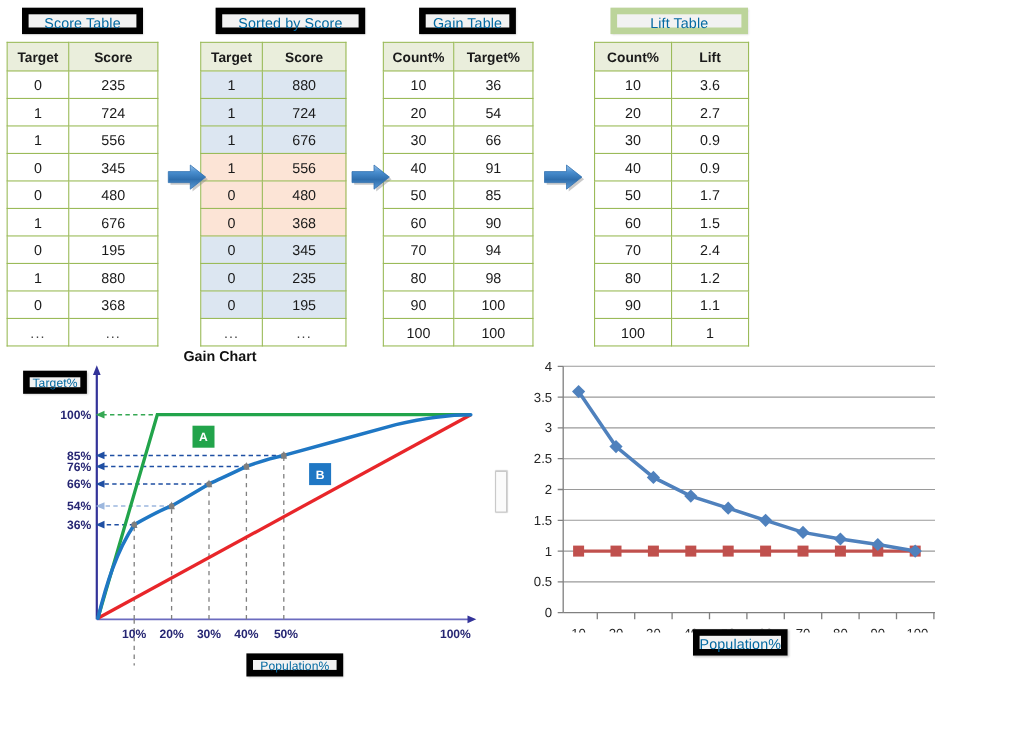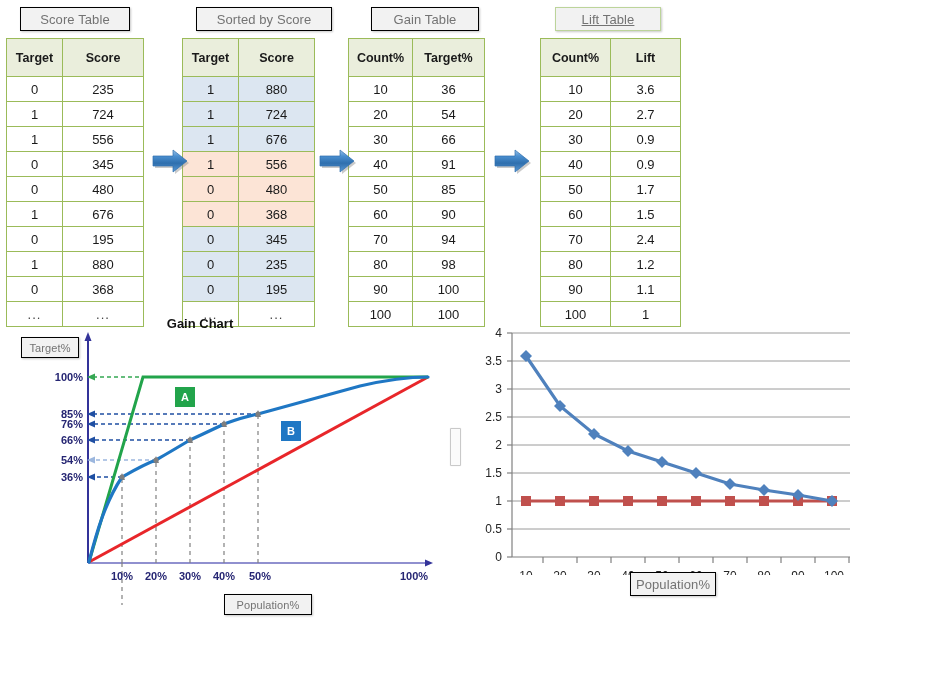--- a/index.html
+++ b/index.html
@@ -10,24 +10,24 @@
     color:#1a1a1a;
     position:relative;
     overflow:hidden;
   }
 
   
   .cap{
     position:absolute;
     height:24px;
     background:#f2f2f2;
-    border:1px solid #000000;
+    border:6px solid #000000;
     box-shadow:1px 1px 2px rgba(0,0,0,.22);
-    display:flex;align-items:center;justify-content:center;
-    font-size:13px;color:#737373;
+    display:flex;justify-content:center;
+    font-size:13px;color:#0369a1;
     letter-spacing:.1px;
     box-sizing:border-box;
   }
   .cap.green{border-color:#bcd49a;}
 
   
   .tbl{
     position:absolute;
     border-collapse:collapse;
     table-layout:fixed;
@@ -39,21 +39,21 @@
     text-align:center;
     vertical-align:middle;
     font-weight:normal;
     padding:0;
     box-sizing:border-box;
   }
   .tbl th{
     background:#eaeedc;
     font-weight:bold;
     font-size:12.5px;
-    height:38px;
+    height:26px;
   }
   .r-blue{background:#dce6f1;}
   .r-peach{background:#fce4d6;}
   .r-white{background:#ffffff;}
   .dots{letter-spacing:1px;color:#444;}
 
   
   .arrowwrap{position:absolute;width:46px;height:30px;}
 
   
@@ -75,24 +75,24 @@
 </style>
 </head>
 <body>
 
 <div class="cap" style="left:20px;top:7px;width:110px;">
   <span>Score Table</span>
 </div>
 <div class="cap" style="left:196px;top:7px;width:136px;">
   <span>Sorted by Score</span>
 </div>
-<div class="cap" style="left:371px;top:7px;width:108px;">
+<div class="cap" style="left:381px;top:7px;width:88px;">
   <span>Gain Table</span>
 </div>
-<div class="cap green" style="left:555px;top:7px;width:106px;text-decoration:underline;">
+<div class="cap green" style="left:555px;top:7px;width:125px;">
   <span>Lift Table</span>
 </div>
 
 <table class="tbl" style="left:6px;top:38px;width:137px;">
   <colgroup>
       <col style="width:56px">
       <col style="width:81px">
     </colgroup>
   <thead>
     <tr>

